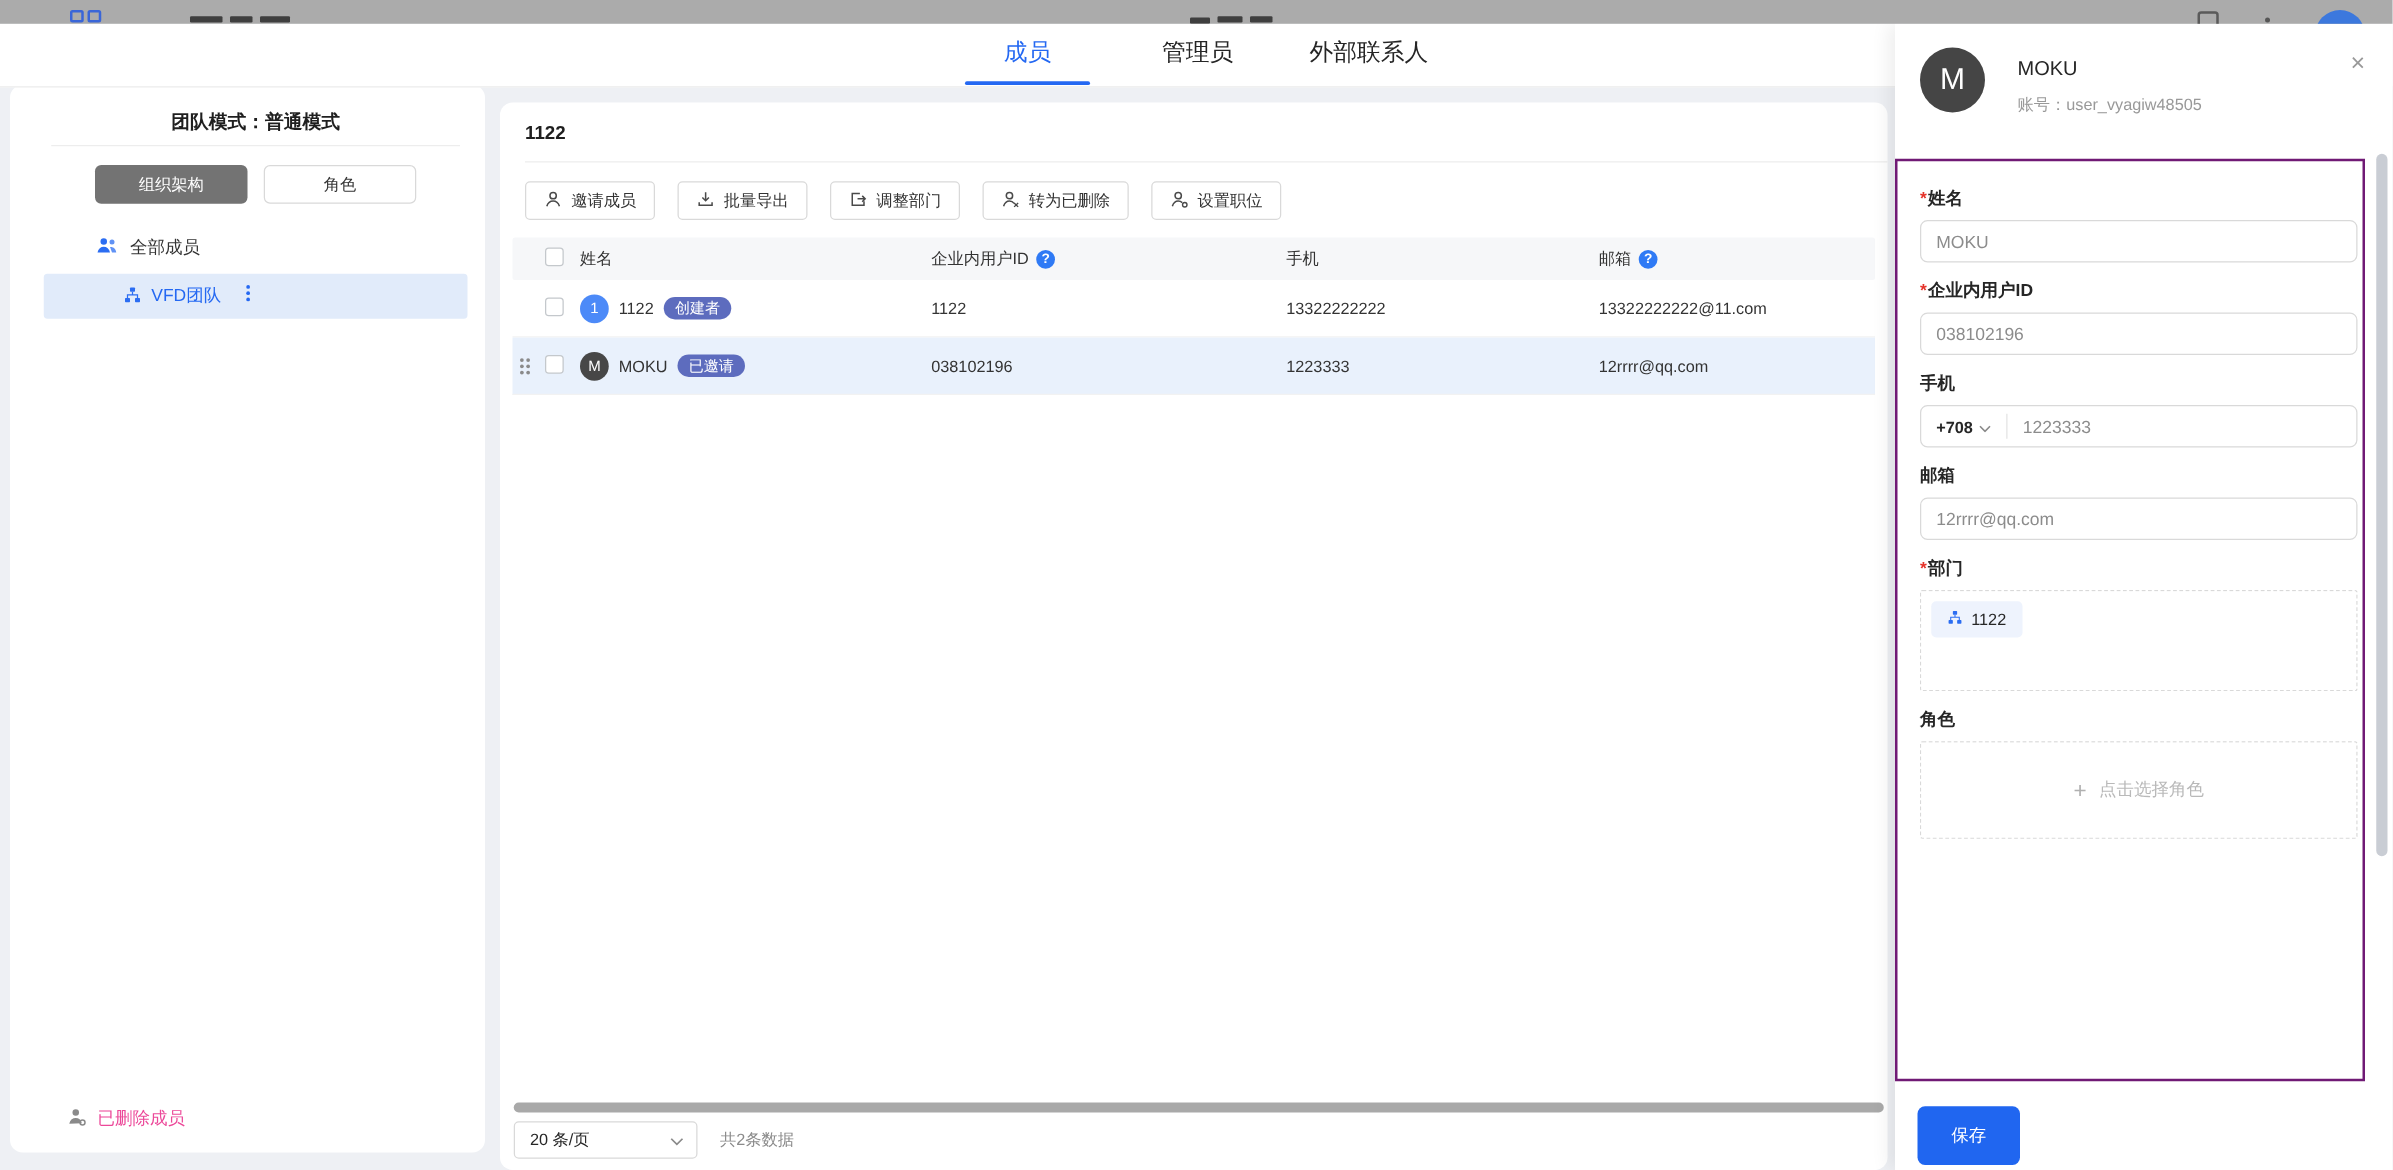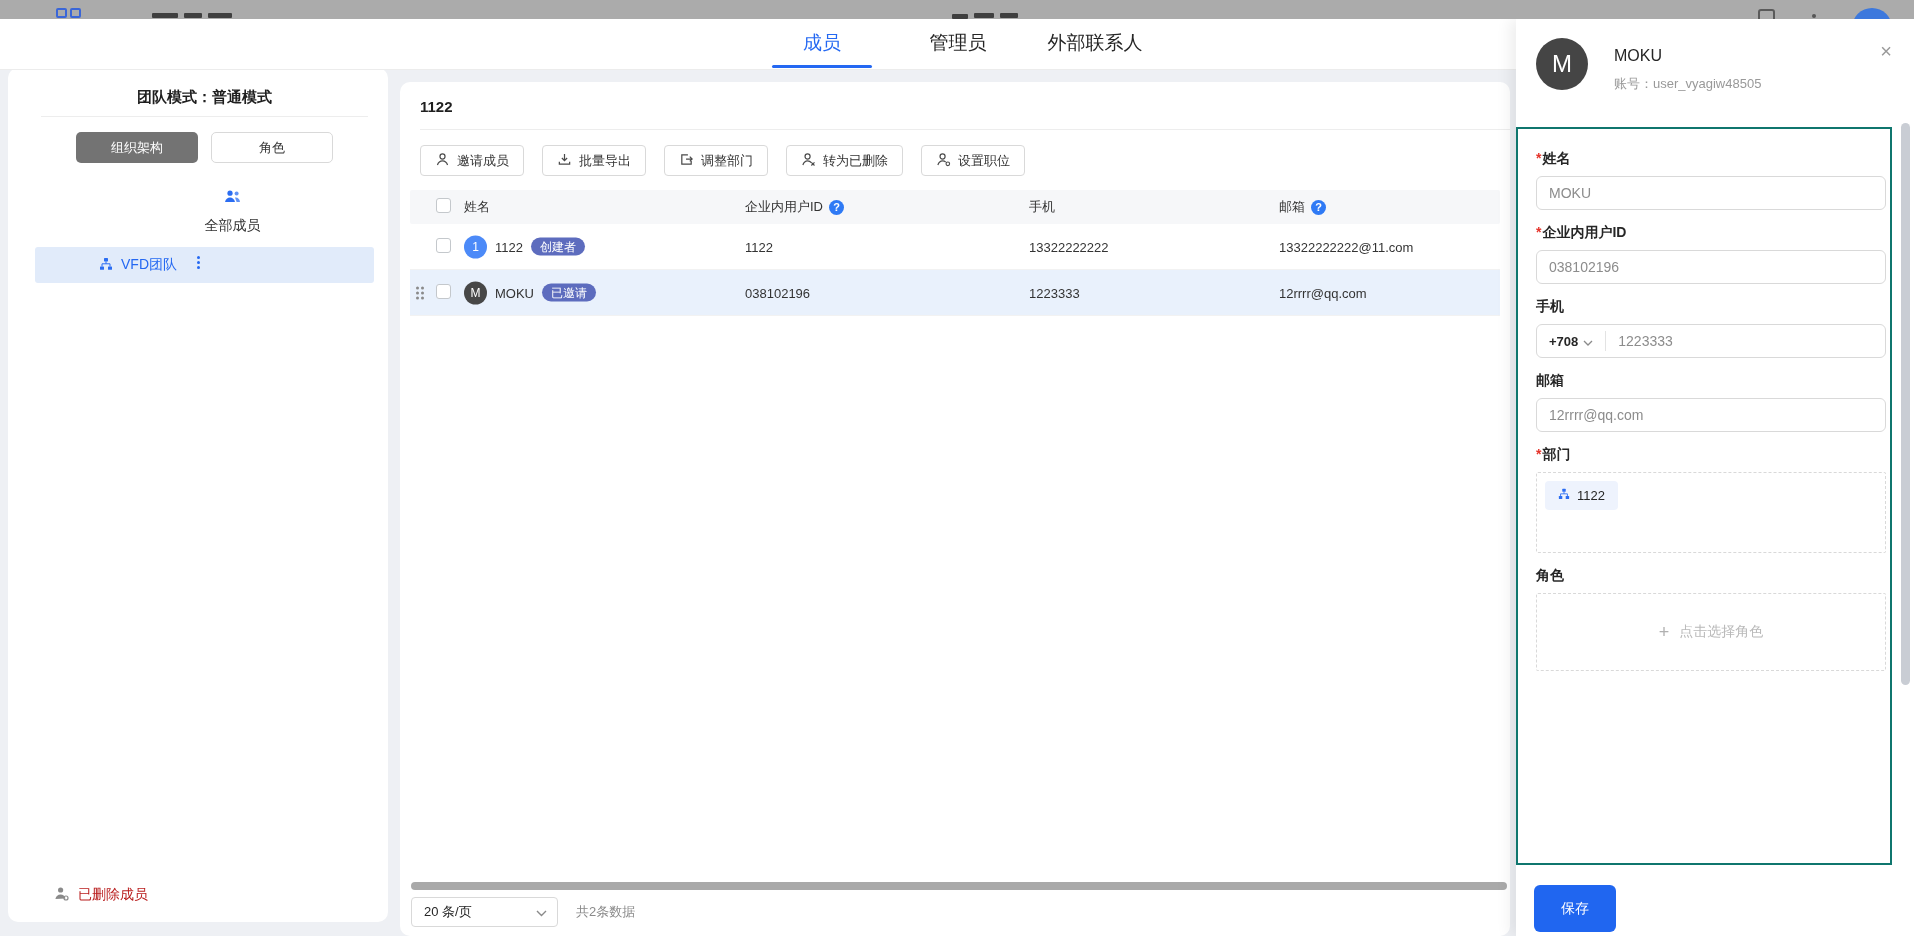--- a/index.html
+++ b/index.html
@@ -25,25 +25,25 @@
   .sidebar { left:8px; top:68px; width:380px; height:854px;padding-left:13px; }
   .maincard { left:400px; top:82px; width:1110px; height:854px; }
 
   
   .sb-title { text-align:center; padding-top:20px; font-size:15px; font-weight:bold; color:#1f1f1f; height:48px; }
   .sb-div { height:1px; background:#ededed; margin:0 20px; }
   .sb-toggle { display:flex; justify-content:center; gap:13px; margin-top:15px; }
   .sb-btn { width:122px; height:31px; border-radius:5px; font-size:13px; display:flex; align-items:center; justify-content:center; cursor:pointer; }
   .sb-btn.primary { background:#737373; color:#fff; }
   .sb-btn.ghost { background:#fff; color:#333; border:1px solid #d9d9d9; }
-  .sb-allmembers { display:flex; align-items:center; gap:10px; margin:26px 0 0 56px; font-size:14px; color:#333; cursor:pointer;flex-direction:column; }
+  .sb-allmembers { display:flex; align-items:center; gap:10px; margin:26px 0 0 56px; font-size:14px; color:#333; cursor:pointer; }
   .sb-team { margin:12px 14px 0 14px; height:36px; background:#e1ebfa; border-radius:3px; display:flex; align-items:center; padding-left:64px; gap:8px; font-size:14px; color:#2468f2; cursor:pointer; position:relative; }
   .kebab { position:absolute; left:162px; top:9px; display:flex; flex-direction:column; gap:2px; cursor:pointer; }
   .kebab i { width:3px; height:3px; border-radius:50%; background:#2468f2; }
-  .sb-deleted { position:absolute; left:46px; bottom:18px; display:flex; align-items:center; gap:9px; font-size:14px; color:#b91c1c; cursor:pointer; }
+  .sb-deleted { position:absolute; left:46px; bottom:18px; display:flex; align-items:center; gap:9px; font-size:14px; color:#ec4899; cursor:pointer; }
 
   
   .mc-title { margin:16px 0 0 20px; font-size:15px; font-weight:bold; color:#1f1f1f; }
   .mc-div { height:1px; background:#ededed; margin:14px 0 0 20px; }
   .toolbar { display:flex; gap:18px; margin:15px 0 0 20px; }
   .tbtn { height:31px; padding:0 14px; border:1px solid #d9d9d9; border-radius:4px; background:#fff; display:flex; align-items:center; gap:7px; font-size:13px; color:#333; cursor:pointer; }
   .tbtn svg { flex:0 0 auto; }
 
   .table { margin-top:14px; }
   .thead { position:relative; margin:0 10px; height:34px; background:#f6f7f9; border-radius:2px; font-size:13px; color:#333; }
@@ -66,21 +66,21 @@
   .pager { position:absolute; left:11px; bottom:9px; height:30px; display:flex; align-items:center; gap:18px; }
   .pagesize { width:147px; height:30px; border:1px solid #d9d9d9; border-radius:4px; display:flex; align-items:center; justify-content:space-between; padding:0 10px 0 12px; font-size:13px; color:#262626; cursor:pointer; }
   .total { font-size:13px; color:#8a8a8a; }
 
   
   .drawer { position:absolute; left:1516px; top:19px; width:398px; height:917px; background:#fff; box-shadow:-6px 0 14px rgba(0,0,0,.07); z-index:20; }
   .dw-avatar { position:absolute; left:20px; top:19px; width:52px; height:52px; border-radius:50%; background:#454545; color:#fff; font-size:24px; display:flex; align-items:center; justify-content:center; }
   .dw-name { position:absolute; left:98px; top:28px; font-size:16px; color:#262626; }
   .dw-account { position:absolute; left:98px; top:56px; font-size:13px; color:#999; }
   .dw-close { position:absolute; right:22px; top:22px; font-size:20px; color:#999; cursor:pointer; line-height:1; }
-  .redbox { position:absolute; left:0; top:108px; width:376px; height:738px; border:2px solid #0f766e; padding:21px 4px 0 18px; overflow:hidden; }
+  .redbox { position:absolute; left:0; top:108px; width:376px; height:738px; border:2px solid #701a75; padding:21px 4px 0 18px; overflow:hidden; }
   .field { margin-bottom:14px; }
   .flabel { font-size:14px; font-weight:bold; color:#262626; display:block; }
   .star { color:#e5332a; margin-right:1px; }
   .finput { margin-top:8px; width:100%; height:34px; border:1px solid #d9d9d9; border-radius:6px; padding:0 12px; font-size:14px; color:#8c8c8c; background:#fff; font-family:inherit; outline:none; }
   .finput:disabled { background:#f5f5f6; color:#999; }
   .phonebox { margin-top:8px; height:34px; border:1px solid #d9d9d9; border-radius:6px; display:flex; align-items:center; padding:0 12px; gap:8px; }
   .pcode { font-size:13px; font-weight:bold; color:#262626; cursor:pointer; display:flex; align-items:center; gap:5px; }
   .pdiv { width:1px; height:20px; background:#e3e3e3; margin:0 4px; }
   .pval { font-size:14px; color:#8c8c8c; }
   .dashbox { margin-top:8px; border:1px dashed #d9d9d9; border-radius:2px; }

